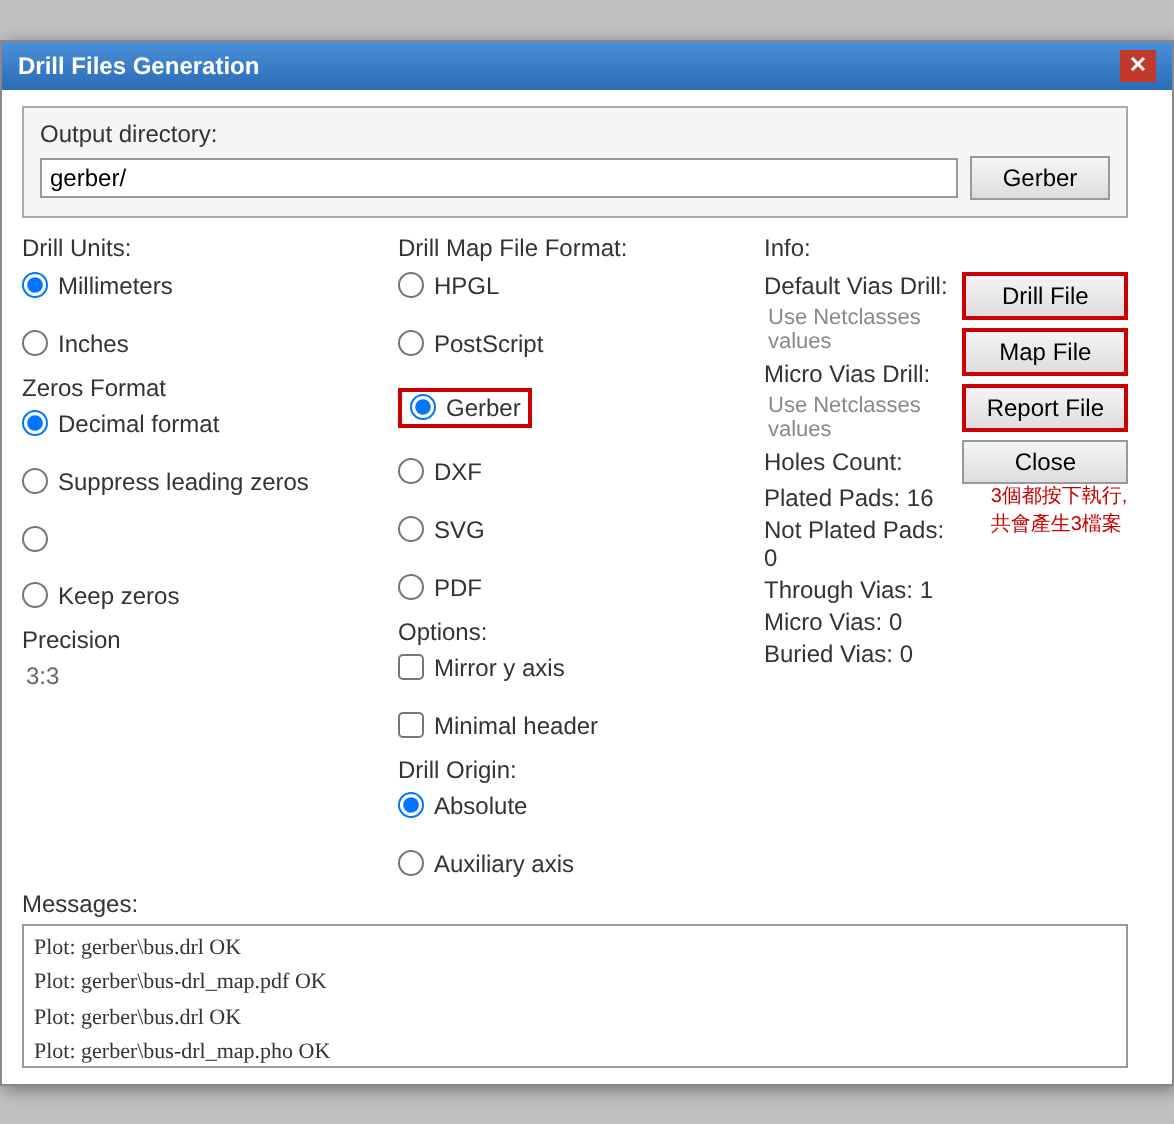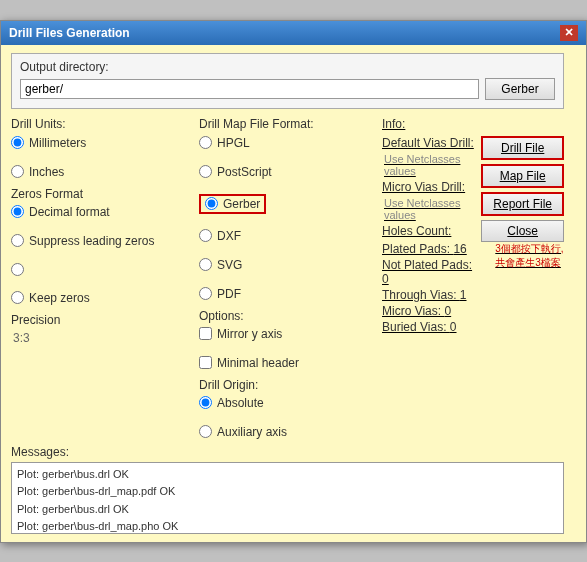--- a/index.html
+++ b/index.html
@@ -7,21 +7,21 @@
       font-family: 'Segoe UI', Tahoma, sans-serif;
       font-size: 12px;
       background: #c0c0c0;
       display: flex;
       align-items: center;
       justify-content: center;
       min-height: 100vh;
     }
     .window {
       width: 587px;
-      background: #fef9c3;
+      background: #ffffff;
       border: 1px solid #888;
       box-shadow: 2px 2px 8px rgba(0,0,0,0.4);
     }
     .title-bar {
       background: linear-gradient(to bottom, #4a90d9, #2a6cb5);
       color: white;
       padding: 4px 8px;
       display: flex;
       align-items: center;
       justify-content: space-between;
@@ -89,21 +89,20 @@
     .left-col {
       width: 180px;
       flex-shrink: 0;
     }
     .mid-col {
       width: 175px;
       flex-shrink: 0;
     }
     .right-col {
       flex: 1;
-      text-decoration: underline;
     }
 
     .group-label {
       font-size: 12px;
       font-weight: normal;
       color: #333;
       margin-bottom: 5px;
     }
     .radio-group, .checkbox-group {
       display: flex;
@@ -197,20 +196,21 @@
     }
     .messages-box {
       background: white;
       border: 1px solid #999;
       height: 72px;
       padding: 3px 5px;
       font-size: 11px;
       color: #333;
       overflow-y: auto;
       line-height: 1.6;
+      font-family: Liberation Serif, serif;
     }
 
     .gerber-radio-wrapper {
       border: 2px solid #cc0000;
       padding: 1px 4px;
       display: inline-flex;
       align-items: center;
       gap: 5px;
     }
   </style>

